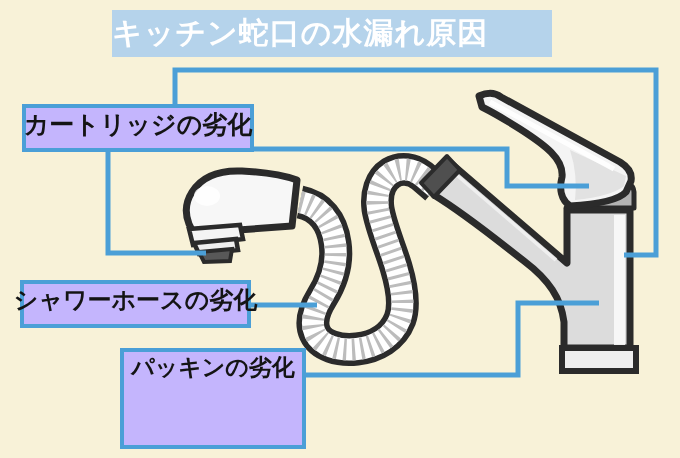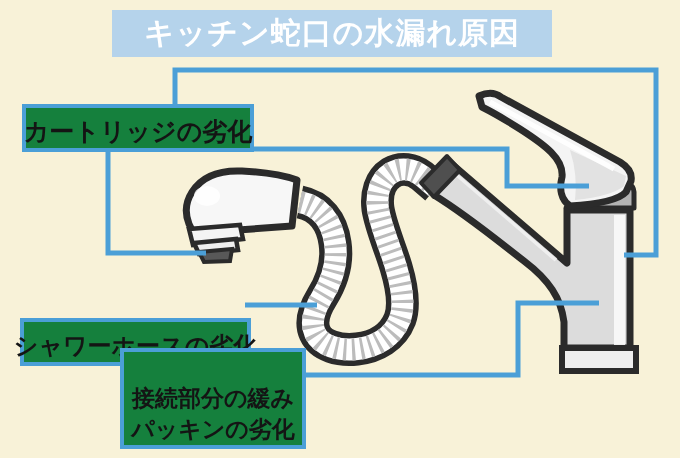--- a/index.html
+++ b/index.html
@@ -12,41 +12,41 @@
     width:680px;height:458px;
     background:#f8f2d8;
     overflow:hidden;
   }
   .art{
     position:absolute;left:0;top:0;z-index:1;
   }
   .banner{
     position:absolute;left:112px;top:10px;width:440px;height:47px;
     background:#b5d3eb;
-    display:flex;align-items:center;justify-content:center;
+    display:flex;align-items:center;justify-content:flex-start;
     z-index:2;
   }
   .banner span{
     color:#ffffff;font-weight:bold;font-size:30px;letter-spacing:1px;
     white-space:nowrap;
   }
   .callout{
     position:absolute;
-    background:#15803d;
+    background:#c4b5fd;
     border:4px solid #4b9fd7;
     box-sizing:border-box;
-    display:flex;align-items:flex-end;justify-content:center;
+    display:flex;align-items:flex-start;justify-content:center;
     z-index:2;
   }
   .callout .txt{
     color:#141414;font-weight:bold;white-space:nowrap;
   }
   .co-cartridge{left:22px;top:104px;width:232px;height:48px;}
   .co-cartridge .txt{font-size:25px;}
-  .co-hose{left:20px;top:280px;width:231px;height:48px;margin-top:38px;}
+  .co-hose{left:20px;top:280px;width:231px;height:48px;}
   .co-hose .txt{font-size:24px;}
   .co-connection{left:120px;top:348px;width:186px;height:101px;}
   .co-connection .col{display:flex;flex-direction:column;align-items:center;}
   .co-connection .txt{font-size:23px;line-height:31px;}
 </style>
 </head>
 <body>
 
 <div class="stage">
 
@@ -114,18 +114,17 @@
   <div class="callout co-cartridge">
     <span class="txt">カートリッジの劣化</span>
   </div>
 
   <div class="callout co-hose">
     <span class="txt">シャワーホースの劣化</span>
   </div>
 
   <div class="callout co-connection">
     <div class="col">
-      <span class="txt">接続部分の緩み</span>
       <span class="txt">パッキンの劣化</span>
     </div>
   </div>
 
 </div>
 
 </body></html>

